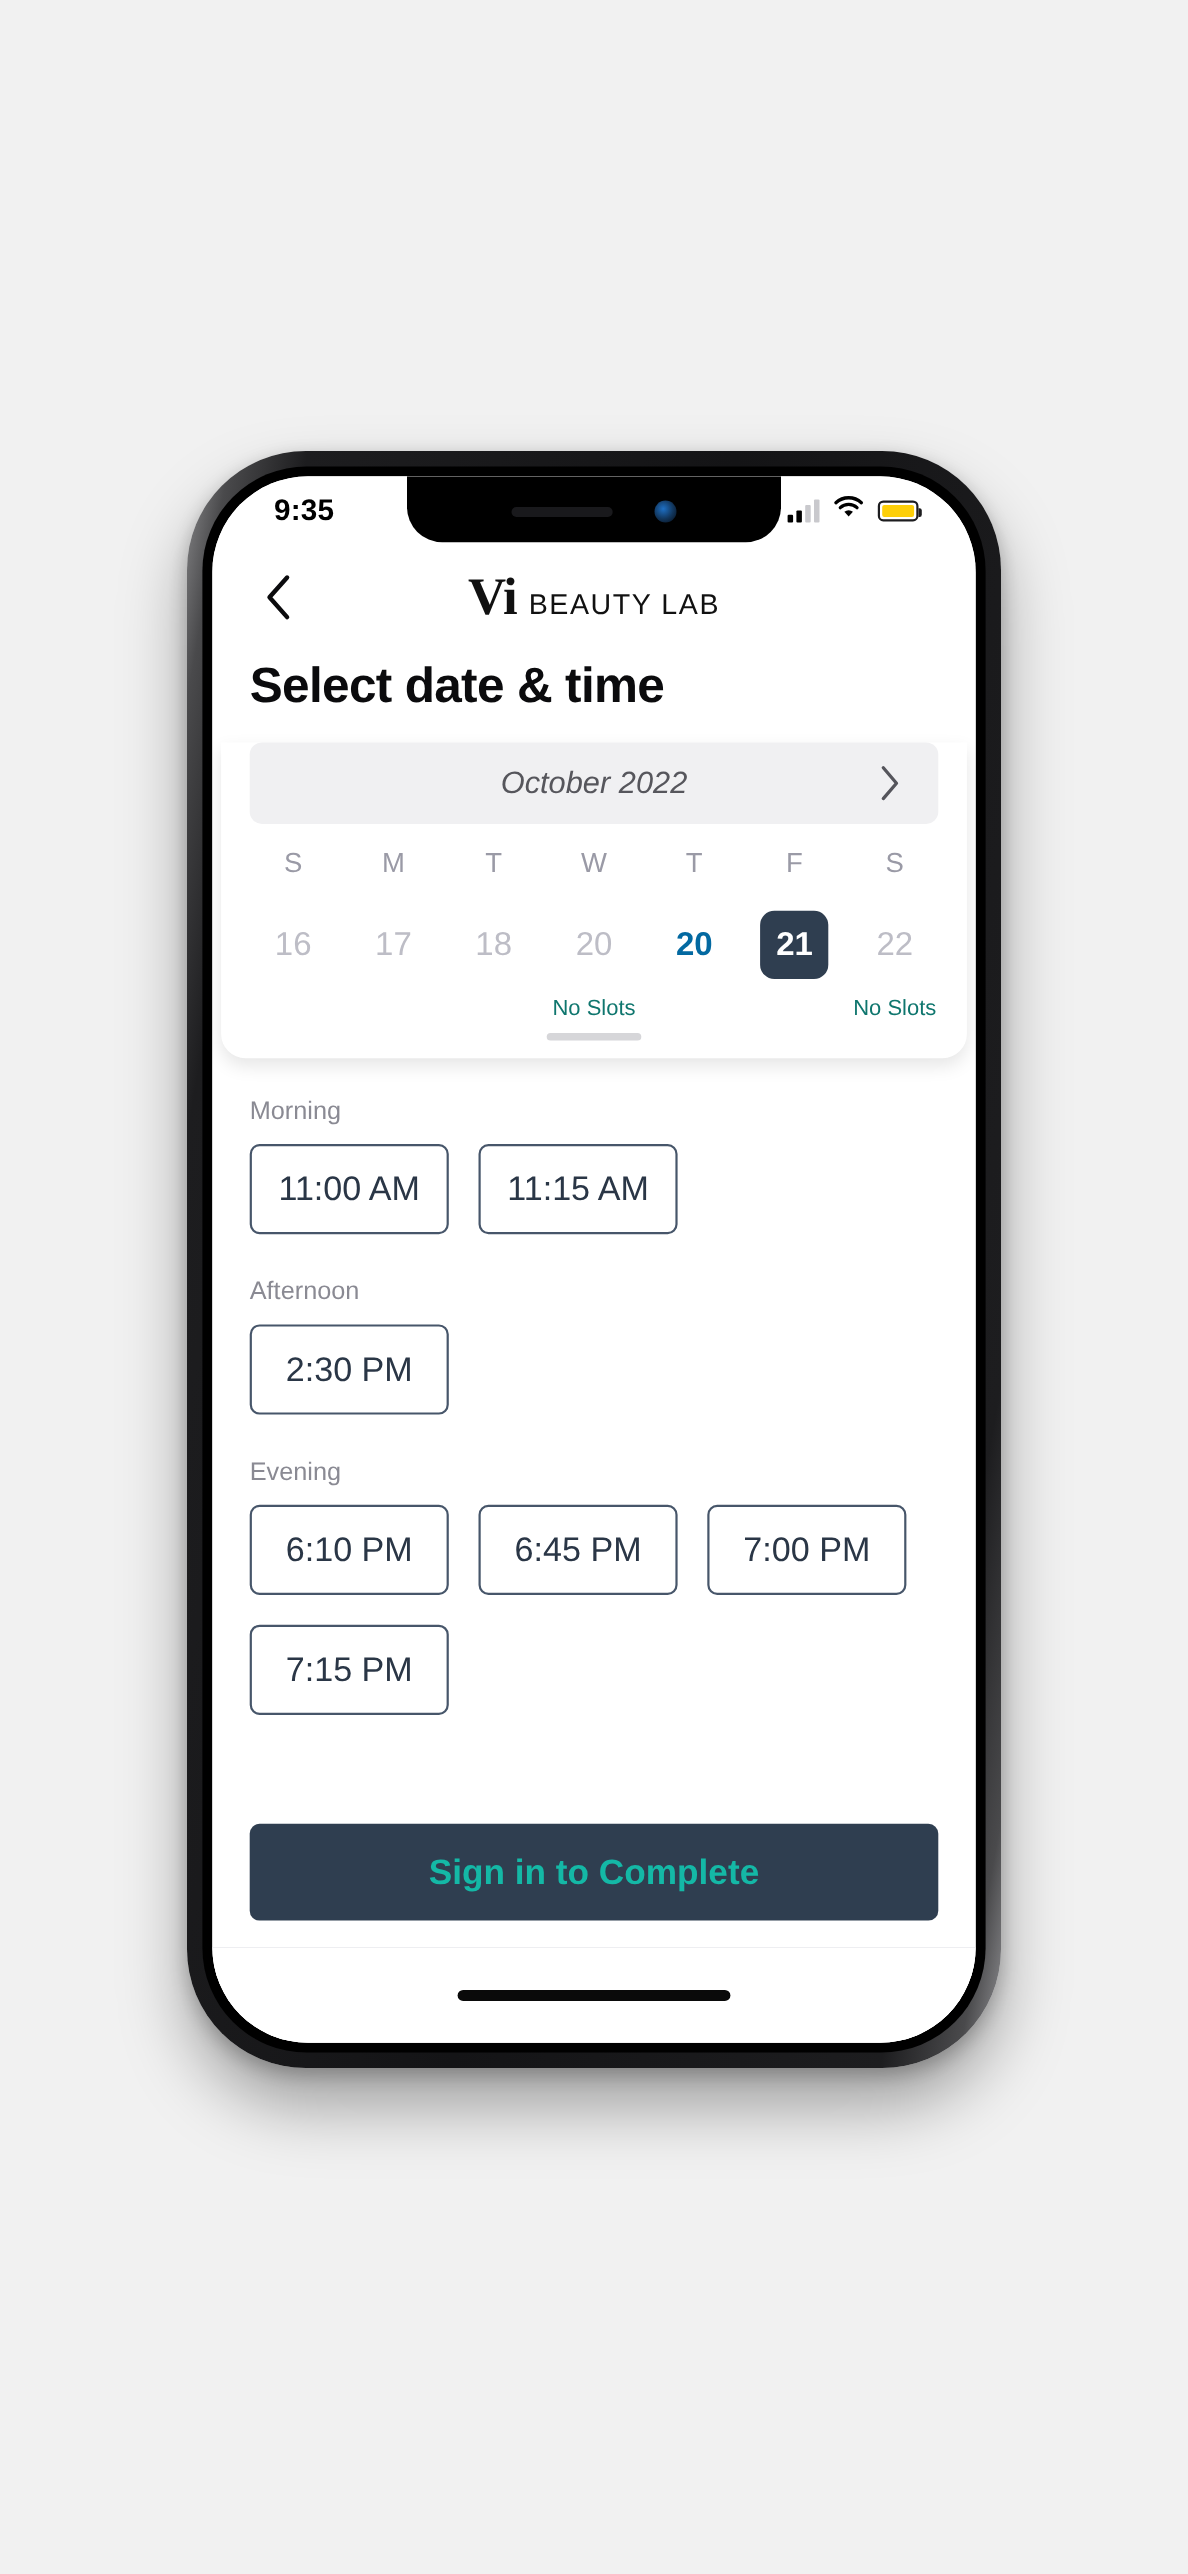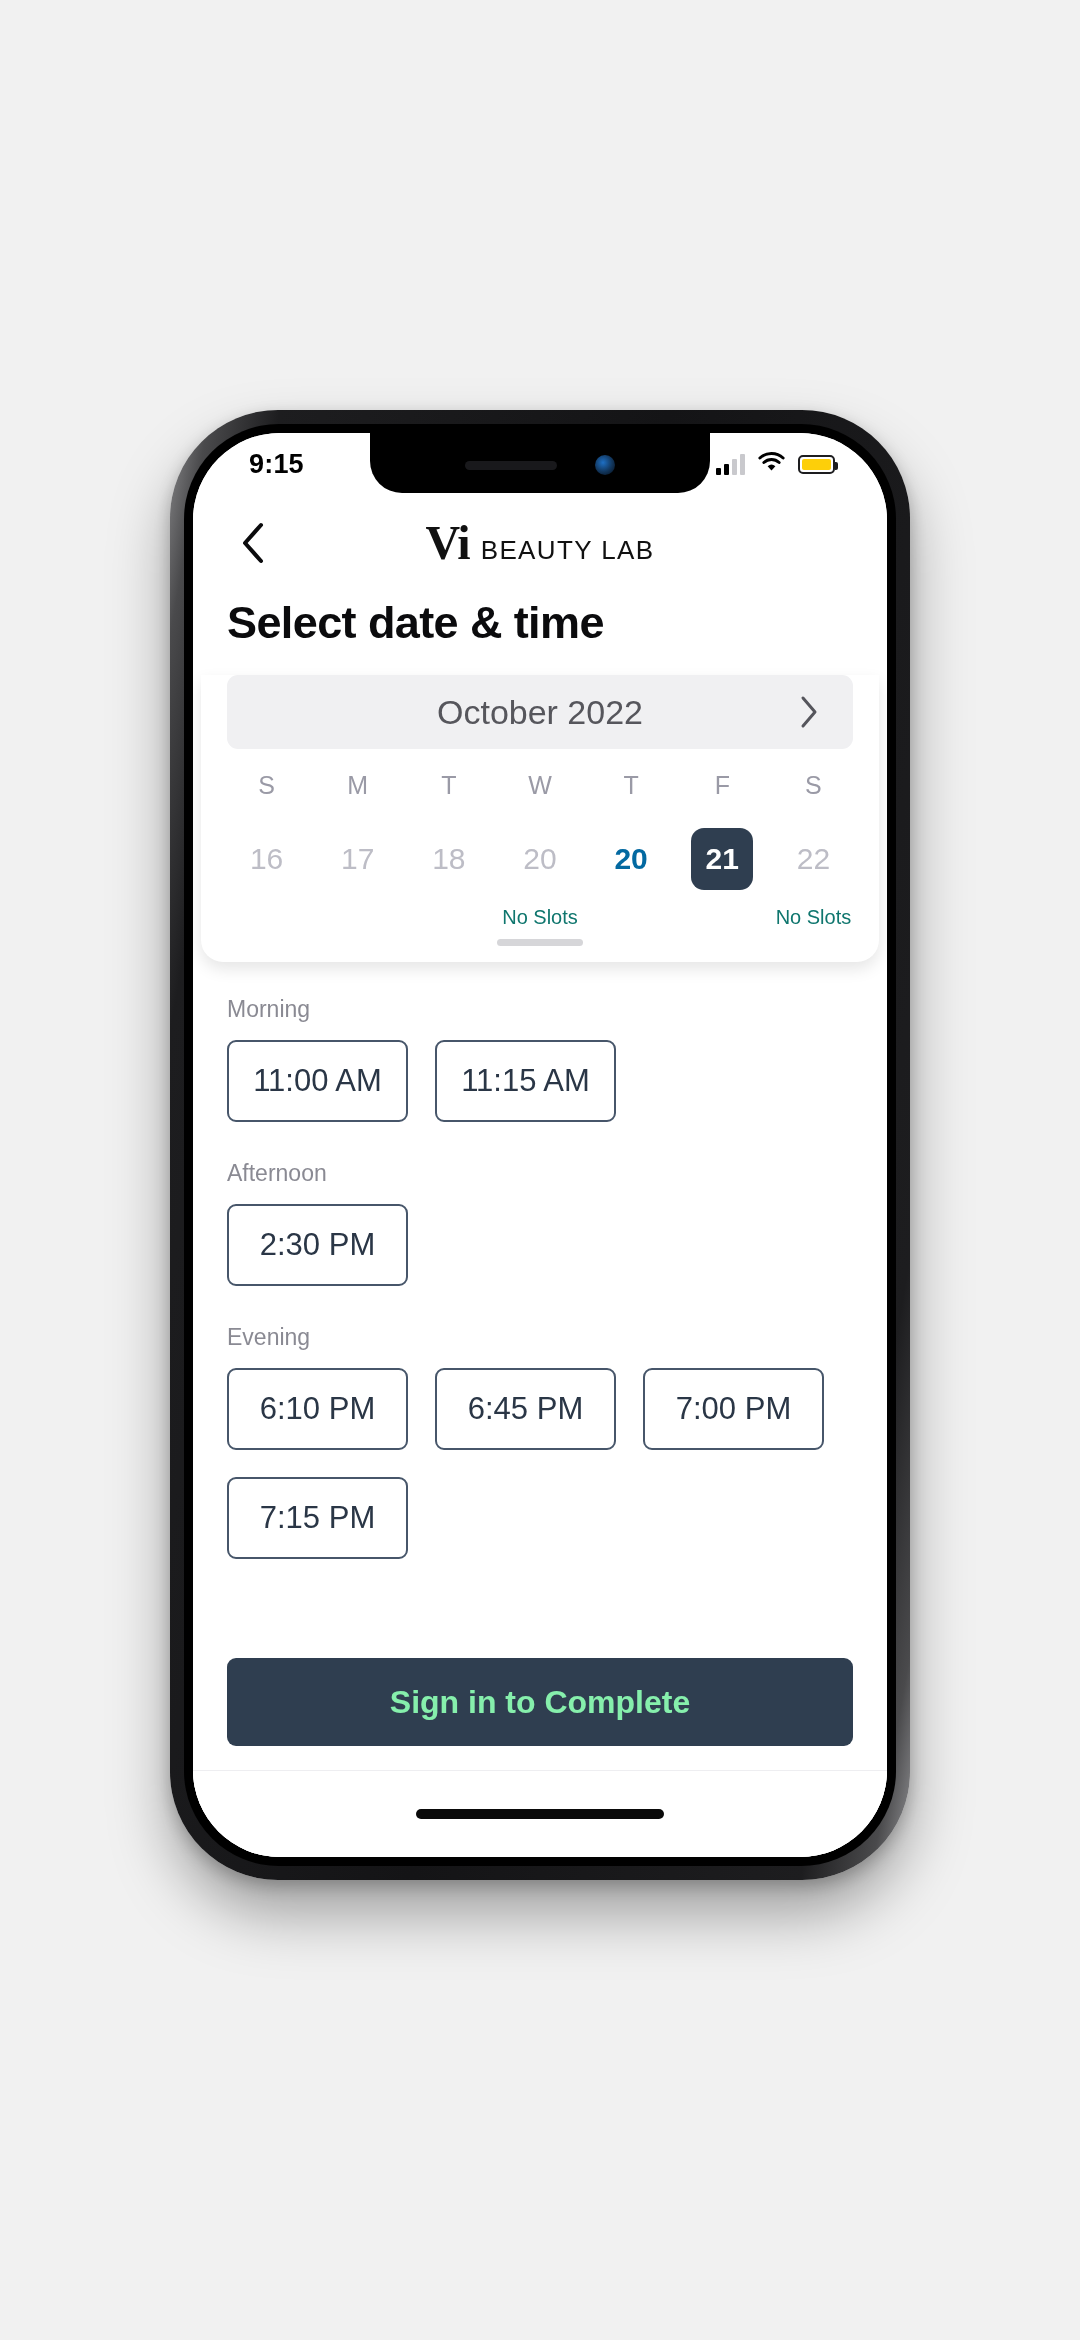--- a/index.html
+++ b/index.html
@@ -123,21 +123,21 @@
   }
   #month-selector{
     margin:0 26px;
     height:74px;
     background:#f0f0f2;
     border-radius:11px;
     display:flex; align-items:center; justify-content:center;
     position:relative;
     cursor:pointer;
   }
-  #month-label{ font-size:34px; color:#56565c; }
+  #month-label{ font-size:28px; color:#56565c;font-style:italic; }
   #next-month-button{
     position:absolute; right:22px; top:50%; transform:translateY(-50%);
     width:44px; height:44px; display:flex; align-items:center; justify-content:center;
     cursor:pointer;
   }
 
   #weekday-row, #date-row{
     display:grid; grid-template-columns:repeat(7,1fr);
     padding:0 20px;
   }
@@ -185,21 +185,21 @@
     cursor:pointer;
   }
   .slot-chip.selected{ background:#2f3e50; border-color:#2f3e50; color:#fff; font-weight:700; }
 
   
   #footer-cta{ padding:0 34px 24px; flex:0 0 auto; }
   #primary-cta-button{
     width:100%; height:88px;
     background:#2f3e50;
     border:none; border-radius:9px;
-    color:#86efac; font-size:32px; font-weight:700;
+    color:#14b8a6; font-size:32px; font-weight:700;
     font-family:"Liberation Sans", sans-serif;
     cursor:pointer;
   }
   #footer-divider{ height:1px; background:#eeeef1; flex:0 0 auto; }
   #home-bar-area{ height:86px; display:flex; align-items:center; justify-content:center; flex:0 0 auto; background:#fff; }
   #home-indicator{ width:248px; height:10px; border-radius:6px; background:#0a0a0a; cursor:pointer; }
 </style>
 </head>
 <body>
 
@@ -212,21 +212,21 @@
 
   <div id="phone-inner-bezel">
     <div id="phone-screen">
 
       <div id="notch">
         <div id="speaker-grille"></div>
         <div id="front-camera"></div>
       </div>
 
       <div id="status-bar">
-        <div id="status-time">9:15</div>
+        <div id="status-time">9:35</div>
         <div id="status-icons">
           <div id="signal-icon">
             <i class="on"></i>
               <i class="on"></i>
               <i></i>
               <i></i>
           </div>
           <span>
             <svg width="27" height="21" viewBox="0 0 27 21" aria-hidden="true">
               <path d="M13.5 18.6 L9.6 14.3 a5.9 5.9 0 0 1 7.8 0 Z" fill="#000"></path>

